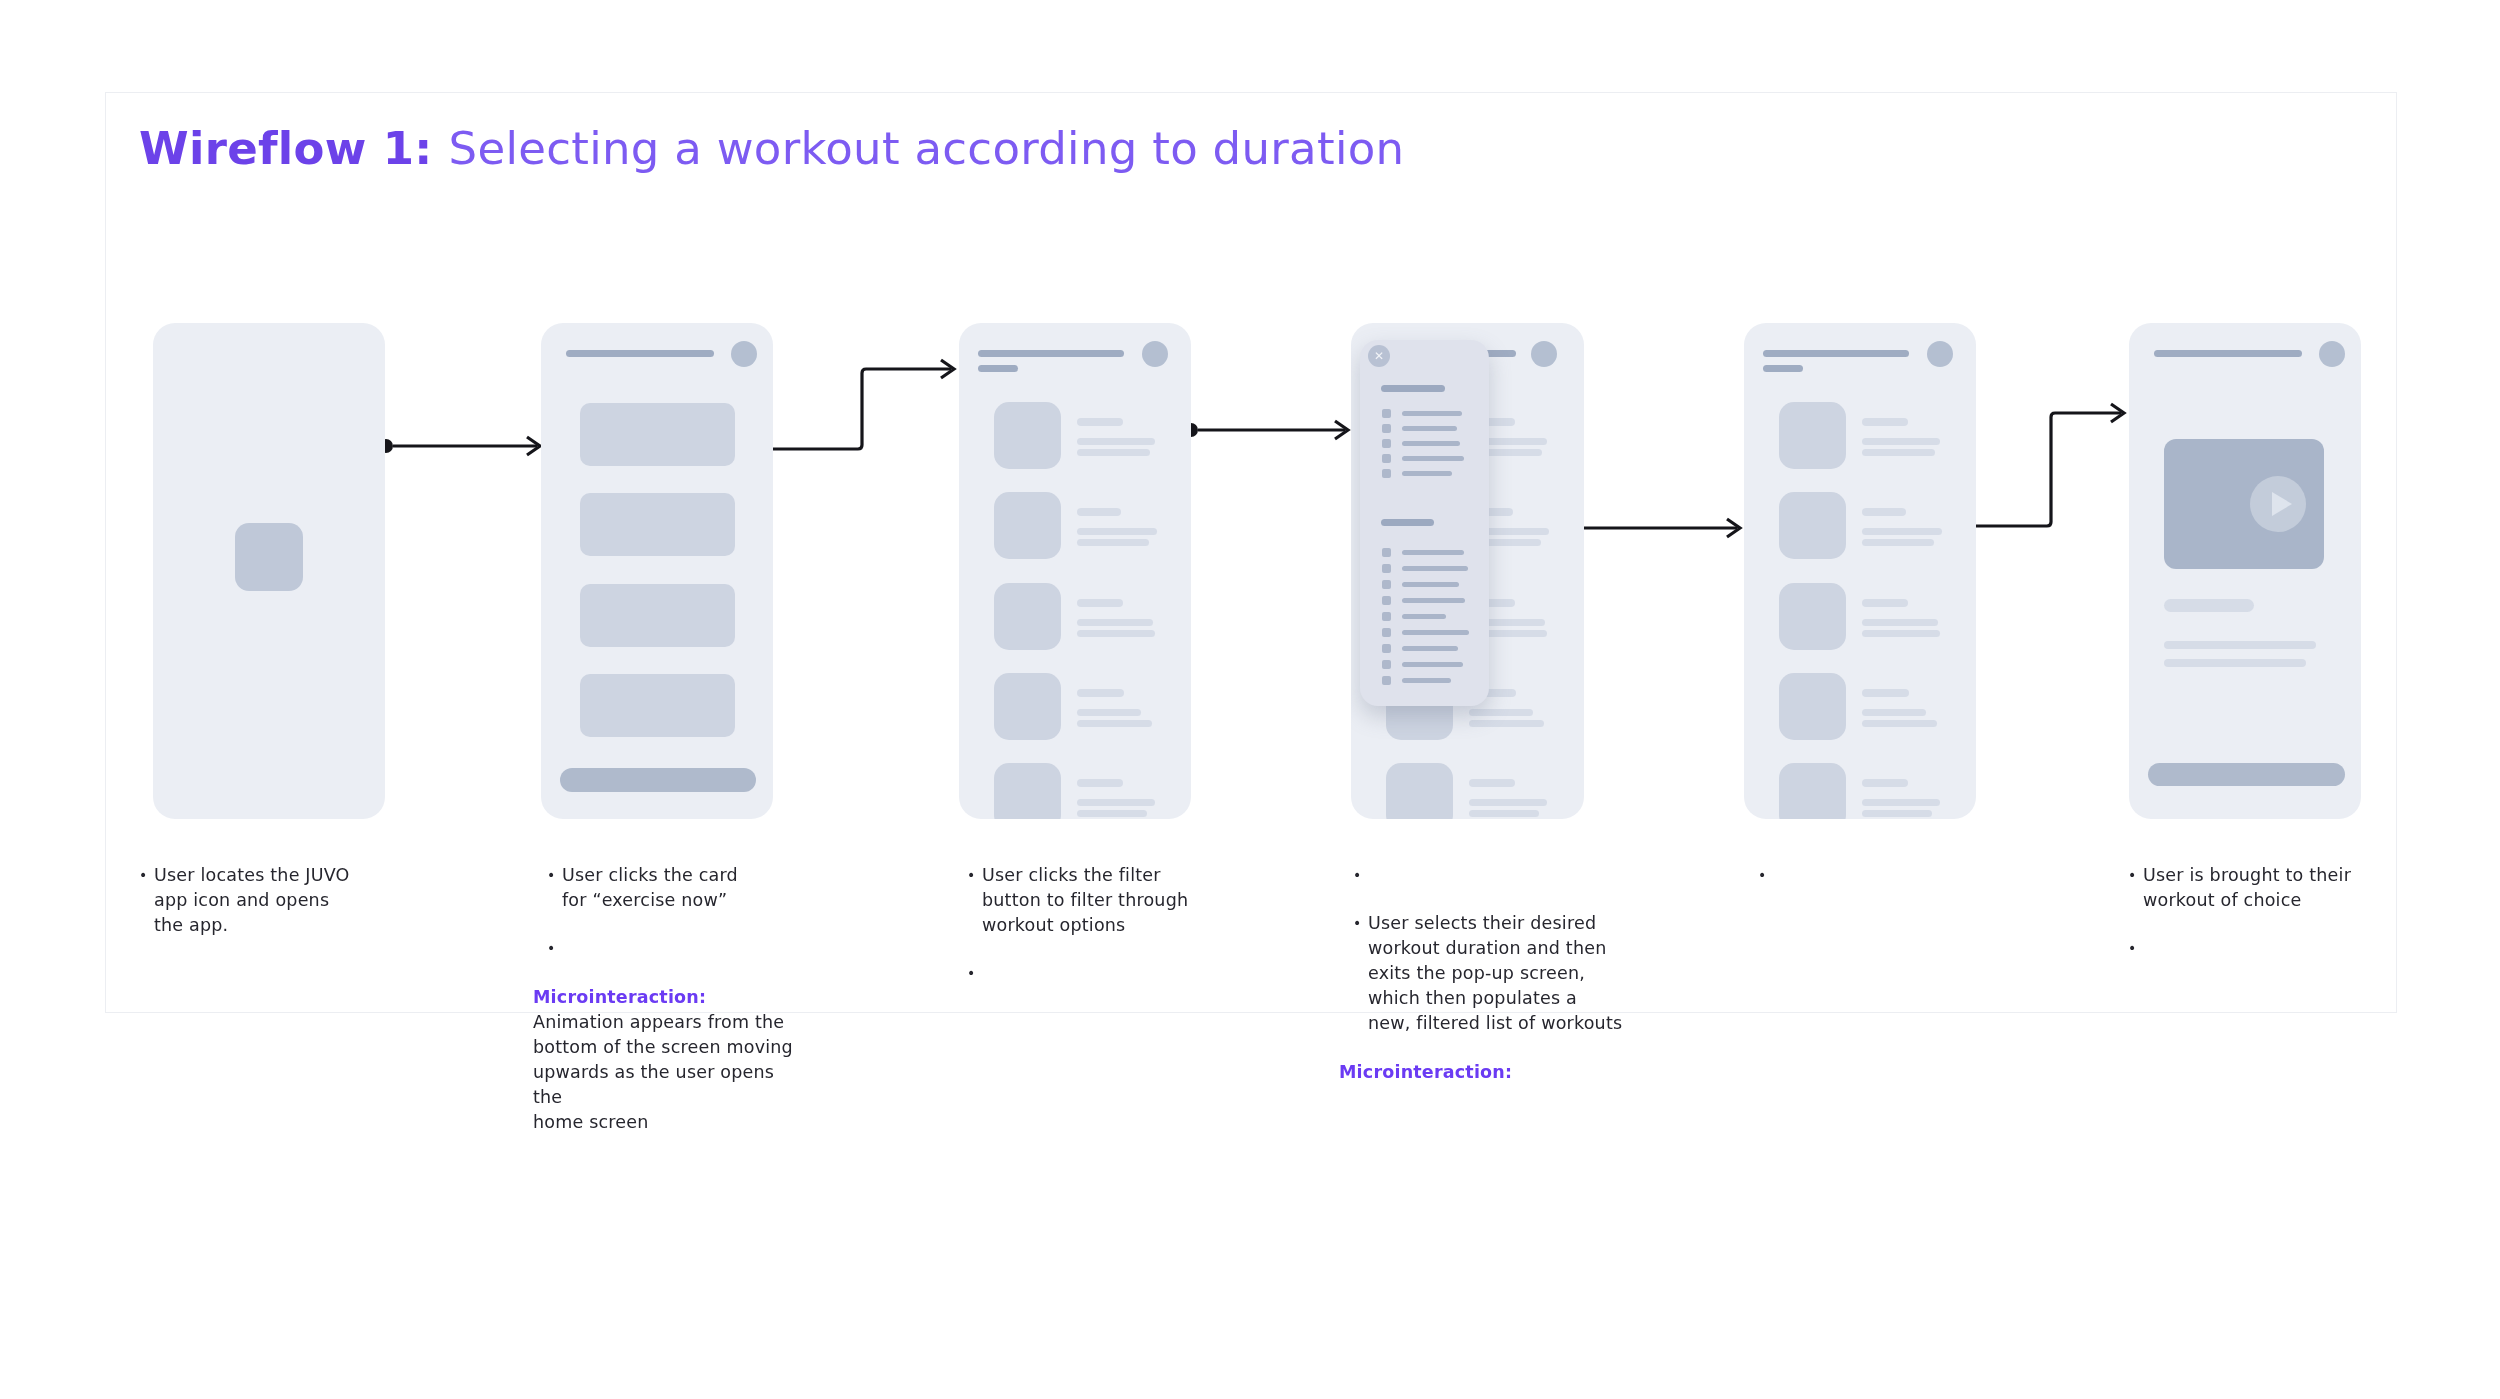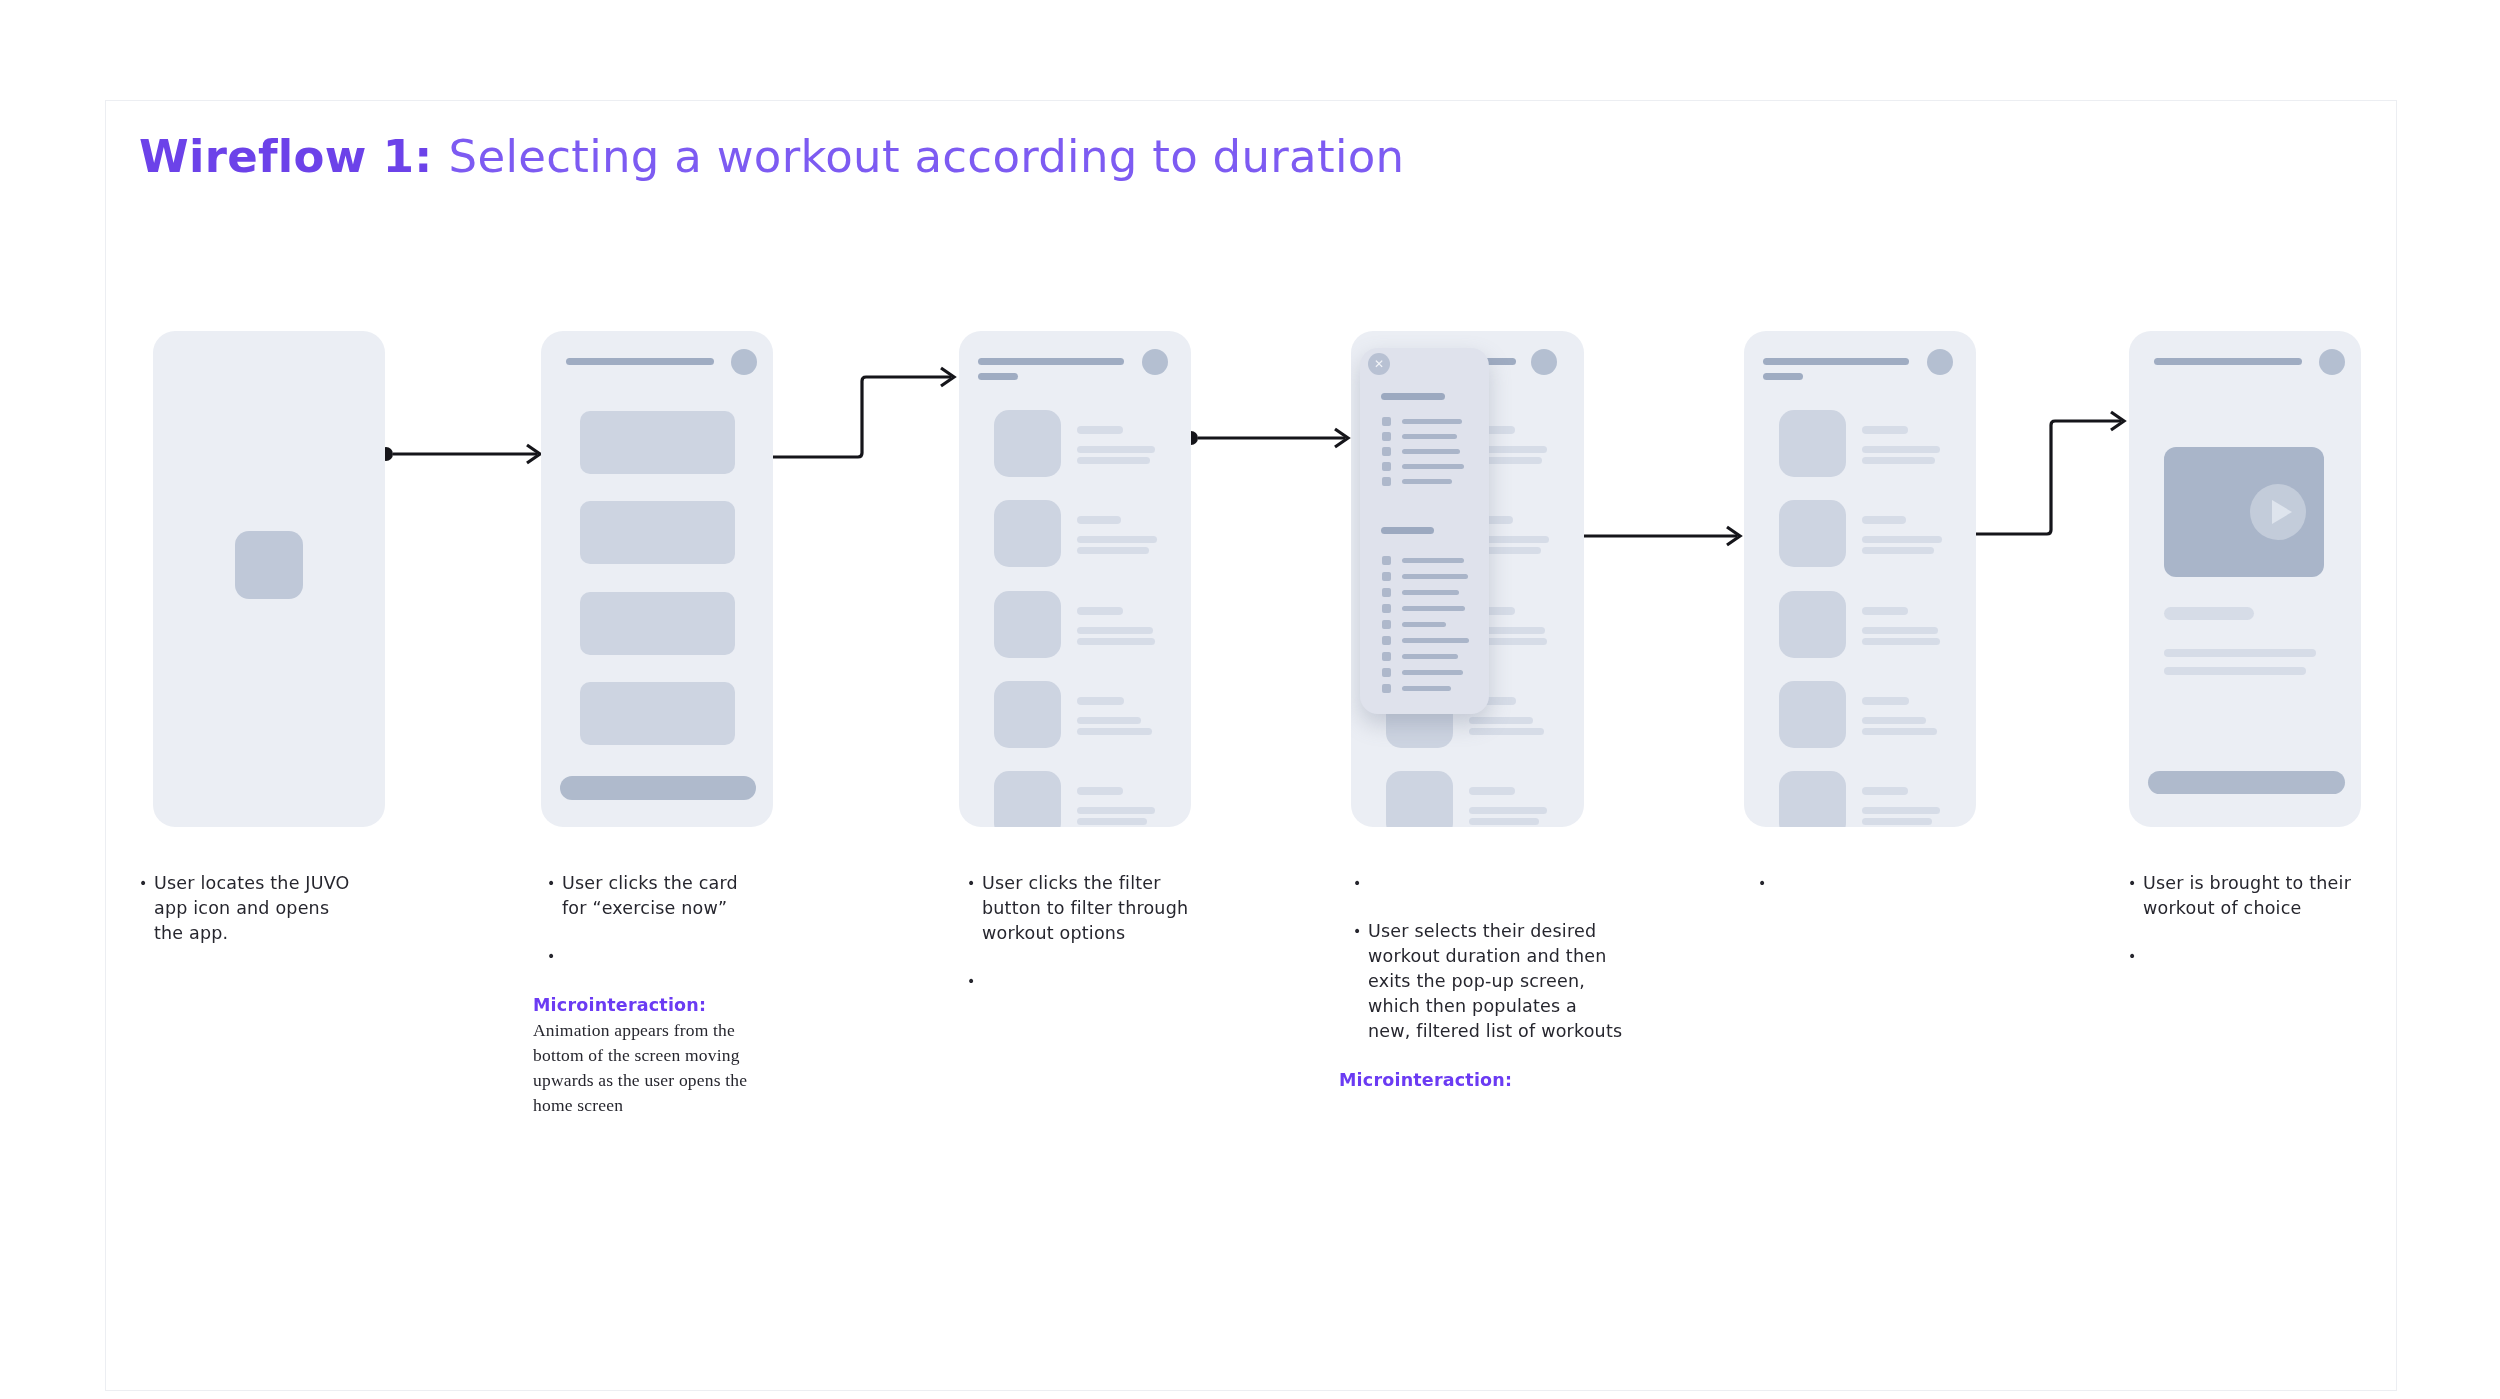--- a/index.html
+++ b/index.html
@@ -1,17 +1,17 @@
 <!DOCTYPE html>
 <html style="--purple_bold: #6C42E9; --purple_reg: #7D5BF2; --micro: #6B3BF3; --text: #26262E; --phone_bg: #EBEEF4; --shape_mid: #CDD4E1; --line_dark: #9FACC2; --line_light: #D6DCE7; --avatar: #B4BFD1; --cta: #AFBACC; --video: #A9B5C9; --popup_bg: #DFE2EC; --connector: #15151A;"><head>
 <meta charset="utf-8">
 <style>
   html,body{margin:0;padding:0;background:#ffffff;}
   body{width:2500px;height:1399px;position:relative;font-family:"DejaVu Sans","Liberation Sans",sans-serif;color:#26262E;}
-  .canvas{position:absolute;left:105px;top:100px;width:2292px;height:1291px;background:#fff;border:1px solid #ECEEF2;box-sizing:border-box;}
+  .canvas{position:absolute;left:105px;top:92px;width:2292px;height:921px;background:#fff;border:1px solid #ECEEF2;box-sizing:border-box;}
 
   
   .title{position:absolute;left:33px;top:28px;font-size:45px;line-height:1.25;letter-spacing:.3px;white-space:nowrap;}
   .title .t-bold{font-weight:700;color:var(--purple_bold,#6C42E9);}
   .title .t-reg{font-weight:400;color:var(--purple_reg,#7D5BF2);margin-left:16px;}
 
   
   .phone{position:absolute;top:230px;width:232px;height:496px;border-radius:22px;background:var(--phone_bg,#EBEEF4);overflow:hidden;}
   .bar{position:absolute;background:var(--line_dark,#9FACC2);border-radius:5px;}
   .bar.light{background:var(--line_light,#D6DCE7);}
@@ -39,21 +39,21 @@
   svg.flow path{fill:none;stroke:#15151A;stroke-width:3.2px;}
   svg.flow circle{fill:#15151A;stroke:none;}
 
   
   .note{position:absolute;top:770px;width:270px;font-size:17.5px;line-height:25px;letter-spacing:.2px;}
   .note ul{list-style:none;margin:0;padding:0;}
   .note li{display:flex;margin:0 0 23px 0;padding-left:14px;}
   .note .dot{width:15px;flex:0 0 auto;font-size:14px;}
   .note .bt{white-space:pre-line;}
   .micro-label{margin-top:24px;font-weight:700;color:var(--micro,#6B3BF3);}
-  .micro-text{white-space:pre-line;font-family:Liberation Serif, serif;}
+  .micro-text{white-space:pre-line;}
 </style>
 </head>
 <body>
 
 <div class="canvas">
 
   <div class="title">
     <span class="t-bold">Wireflow 1:</span><span class="t-reg">Selecting a workout according to duration</span>
   </div>
 

